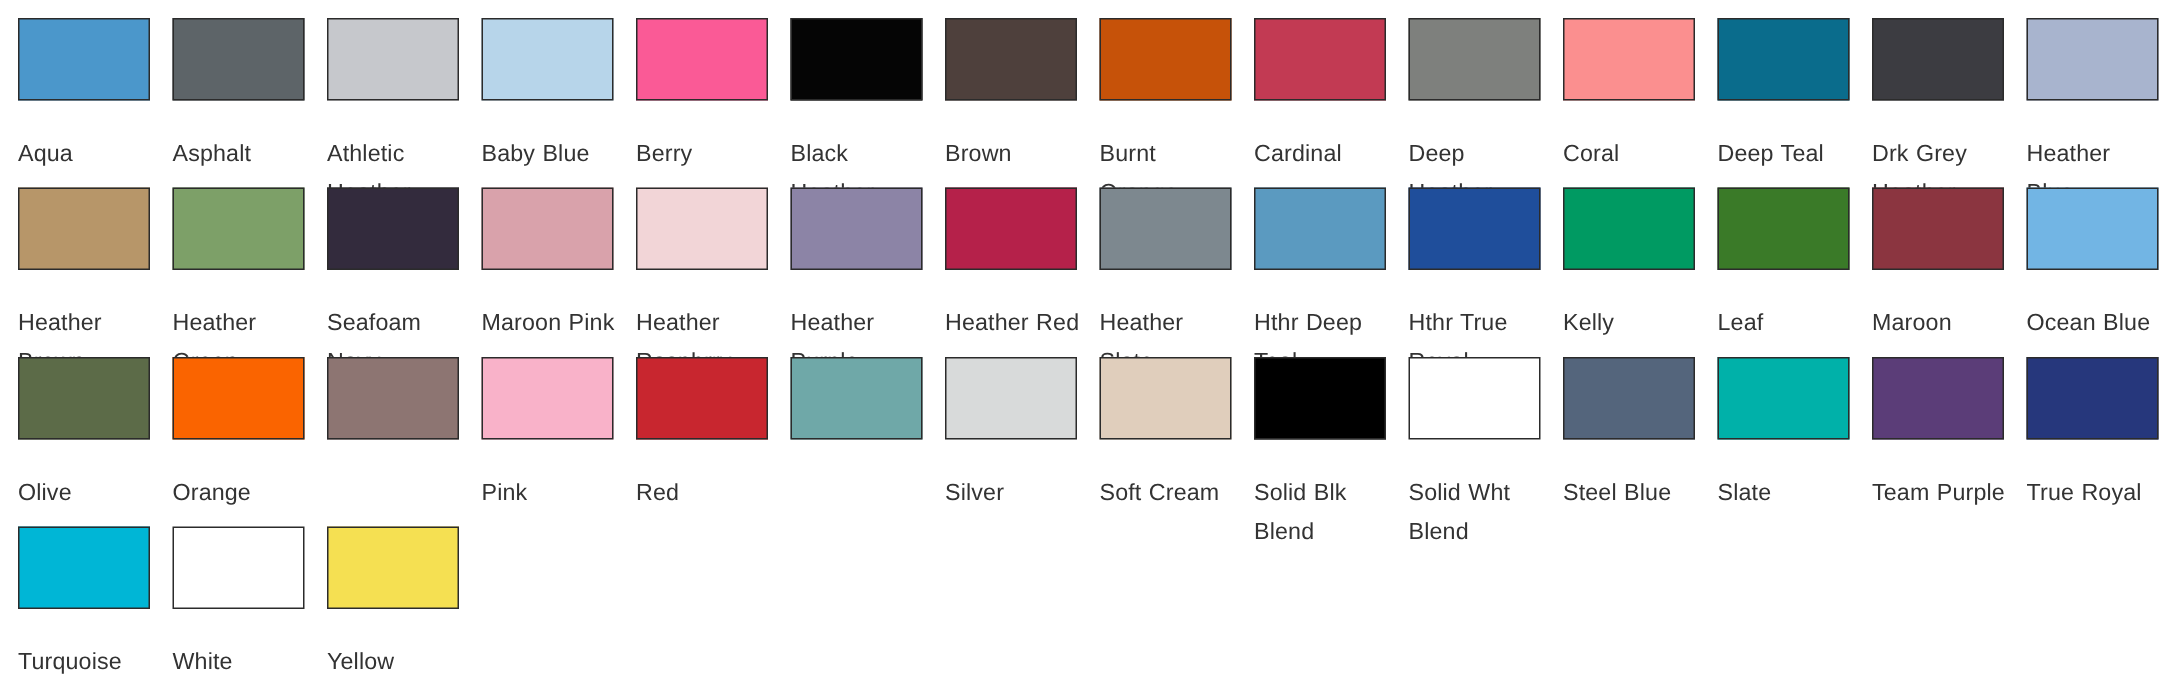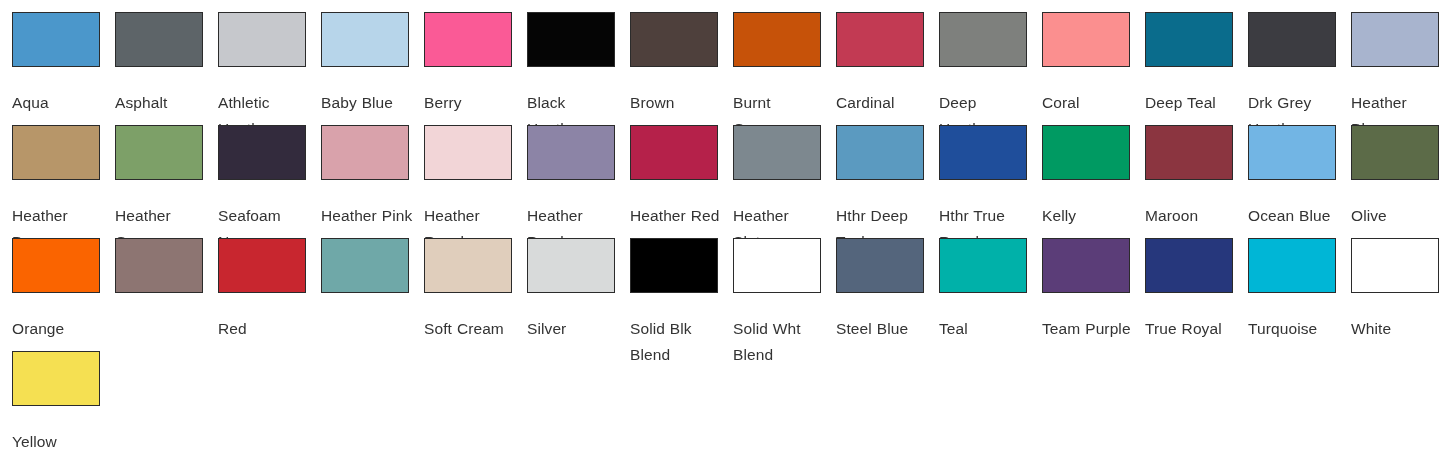--- a/index.html
+++ b/index.html
@@ -107,21 +107,21 @@
     <div class="swatch-cell">
       <div class="swatch-chip" style="background-color: rgb(125, 160, 104);"></div>
       <div class="swatch-label">Heather Green</div>
     </div>
     <div class="swatch-cell">
       <div class="swatch-chip" style="background-color: rgb(51, 43, 61);"></div>
       <div class="swatch-label">Seafoam Navy</div>
     </div>
     <div class="swatch-cell">
       <div class="swatch-chip" style="background-color: rgb(217, 162, 171);"></div>
-      <div class="swatch-label">Heather Pink</div>
+      <div class="swatch-label">Maroon Pink</div>
     </div>
     <div class="swatch-cell">
       <div class="swatch-chip" style="background-color: rgb(242, 213, 215);"></div>
       <div class="swatch-label">Heather Raspbrry</div>
     </div>
     <div class="swatch-cell">
       <div class="swatch-chip" style="background-color: rgb(140, 132, 166);"></div>
       <div class="swatch-label">Heather Purple</div>
     </div>
     <div class="swatch-cell">
@@ -138,68 +138,76 @@
     </div>
     <div class="swatch-cell">
       <div class="swatch-chip" style="background-color: rgb(31, 78, 155);"></div>
       <div class="swatch-label">Hthr True Royal</div>
     </div>
     <div class="swatch-cell">
       <div class="swatch-chip" style="background-color: rgb(0, 154, 98);"></div>
       <div class="swatch-label">Kelly</div>
     </div>
     <div class="swatch-cell">
+      <div class="swatch-chip" style="background-color: rgb(58, 122, 40);"></div>
+      <div class="swatch-label">Leaf</div>
+    </div>
+    <div class="swatch-cell">
       <div class="swatch-chip" style="background-color: rgb(139, 53, 64);"></div>
       <div class="swatch-label">Maroon</div>
     </div>
     <div class="swatch-cell">
       <div class="swatch-chip" style="background-color: rgb(114, 181, 228);"></div>
       <div class="swatch-label">Ocean Blue</div>
     </div>
     <div class="swatch-cell">
       <div class="swatch-chip" style="background-color: rgb(92, 107, 72);"></div>
       <div class="swatch-label">Olive</div>
     </div>
     <div class="swatch-cell">
       <div class="swatch-chip" style="background-color: rgb(250, 100, 0);"></div>
       <div class="swatch-label">Orange</div>
     </div>
     <div class="swatch-cell">
       <div class="swatch-chip" style="background-color: rgb(141, 117, 114);"></div>
     </div>
     <div class="swatch-cell">
+      <div class="swatch-chip" style="background-color: rgb(249, 178, 201);"></div>
+      <div class="swatch-label">Pink</div>
+    </div>
+    <div class="swatch-cell">
       <div class="swatch-chip" style="background-color: rgb(200, 38, 47);"></div>
       <div class="swatch-label">Red</div>
     </div>
     <div class="swatch-cell">
       <div class="swatch-chip" style="background-color: rgb(111, 168, 168);"></div>
     </div>
     <div class="swatch-cell">
+      <div class="swatch-chip" style="background-color: rgb(216, 218, 218);"></div>
+      <div class="swatch-label">Silver</div>
+    </div>
+    <div class="swatch-cell">
       <div class="swatch-chip" style="background-color: rgb(224, 206, 188);"></div>
       <div class="swatch-label">Soft Cream</div>
     </div>
     <div class="swatch-cell">
-      <div class="swatch-chip" style="background-color: rgb(216, 218, 218);"></div>
-      <div class="swatch-label">Silver</div>
-    </div>
-    <div class="swatch-cell">
       <div class="swatch-chip" style="background-color: rgb(0, 0, 0);"></div>
       <div class="swatch-label">Solid Blk Blend</div>
     </div>
     <div class="swatch-cell">
       <div class="swatch-chip" style="background-color: rgb(255, 255, 255);"></div>
       <div class="swatch-label">Solid Wht Blend</div>
     </div>
     <div class="swatch-cell">
       <div class="swatch-chip" style="background-color: rgb(84, 101, 124);"></div>
       <div class="swatch-label">Steel Blue</div>
     </div>
     <div class="swatch-cell">
       <div class="swatch-chip" style="background-color: rgb(0, 177, 169);"></div>
-      <div class="swatch-label">Teal</div>
+      <div class="swatch-label">Slate</div>
     </div>
     <div class="swatch-cell">
       <div class="swatch-chip" style="background-color: rgb(91, 61, 120);"></div>
       <div class="swatch-label">Team Purple</div>
     </div>
     <div class="swatch-cell">
       <div class="swatch-chip" style="background-color: rgb(38, 55, 124);"></div>
       <div class="swatch-label">True Royal</div>
     </div>
     <div class="swatch-cell">

